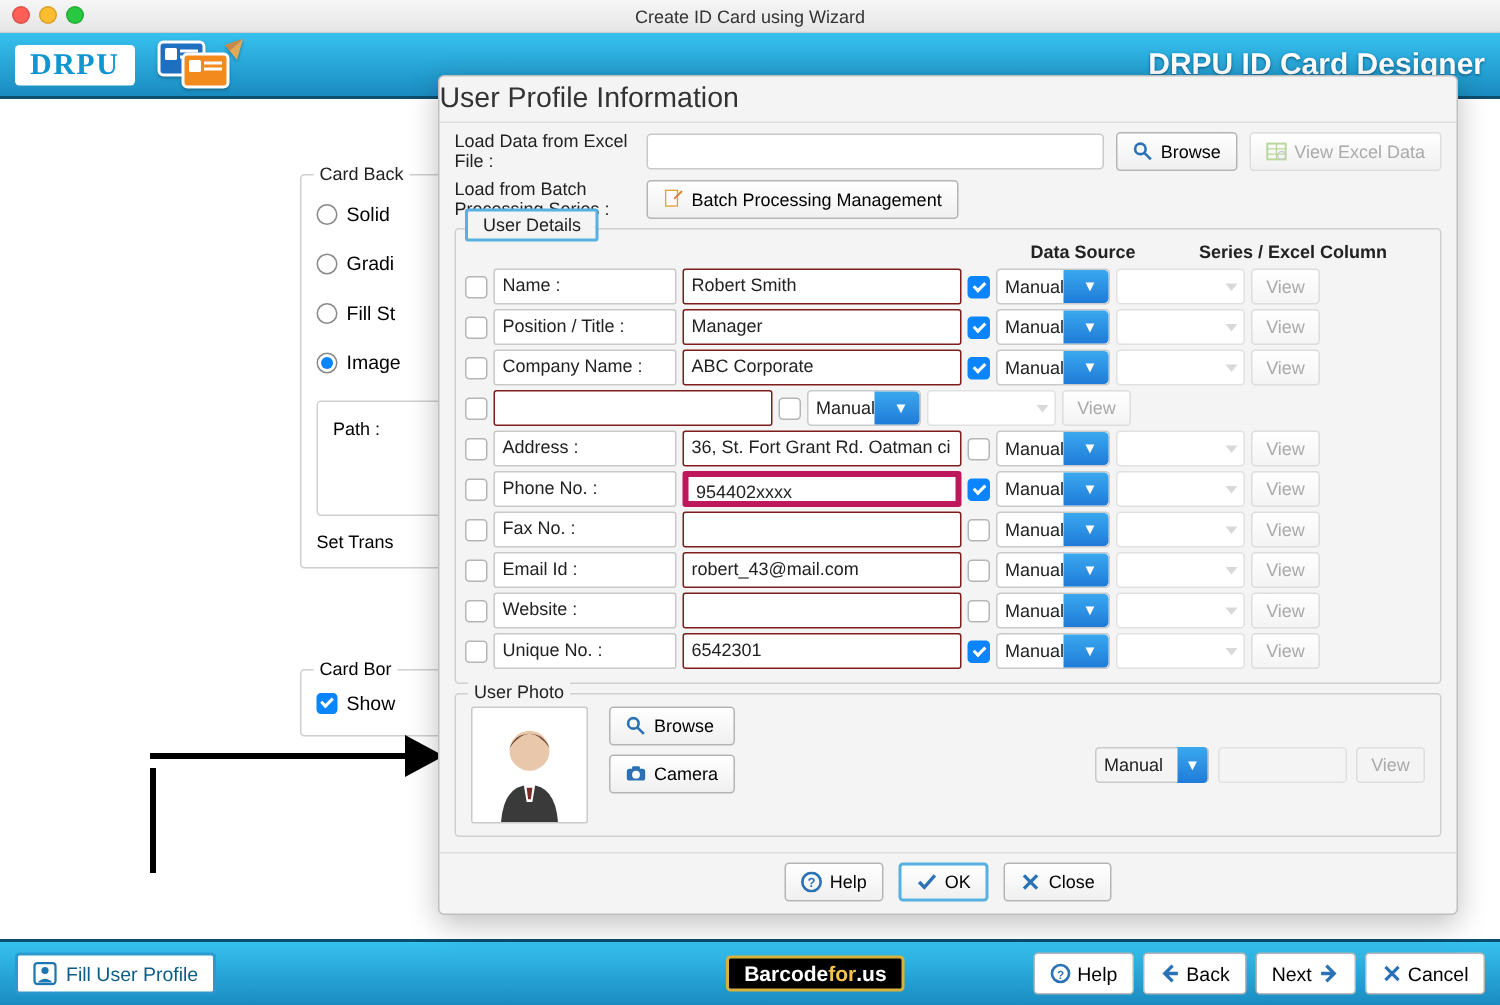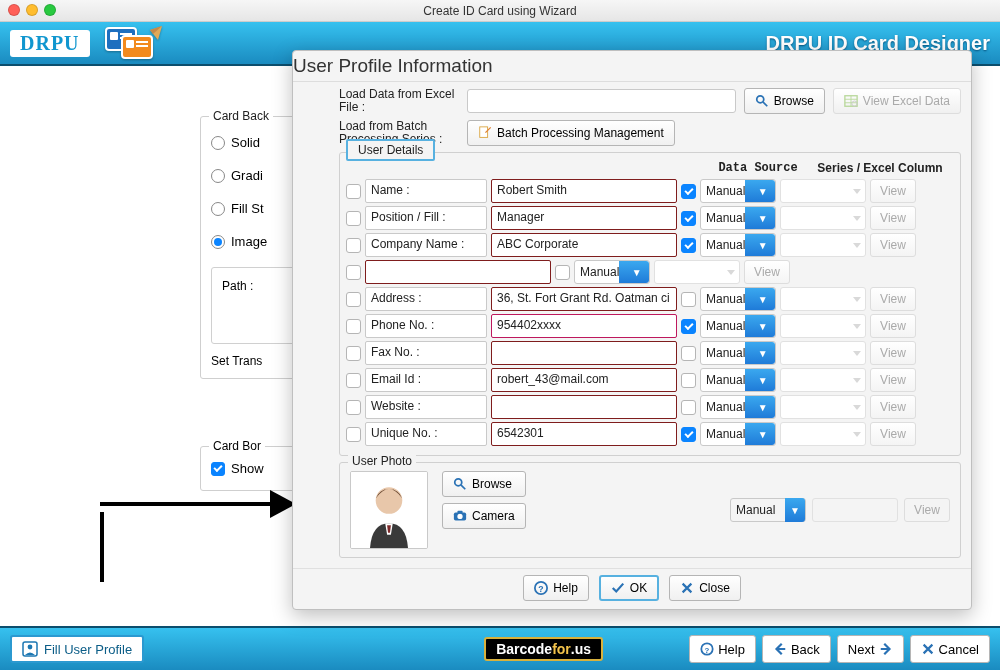--- a/index.html
+++ b/index.html
@@ -35,37 +35,37 @@
 
   
   .arrow{ position:absolute; left:100px; bottom:44px; width:200px; height:80px;}
   .arrow-line-v{ position:absolute; left:0; bottom:0; width:4px; height:70px; background:#000;}
   .arrow-line-h{ position:absolute; left:0; top:0px; width:175px; height:4px; background:#000;}
   .arrow-head{ position:absolute; left:170px; top:-12px; width:0;height:0; border-top:14px solid transparent; border-bottom:14px solid transparent; border-left:26px solid #000;}
 
   
   .dialog { position:absolute; left:292px; top:50px; width:680px; height:560px; background:#f4f4f4; border:1px solid #bfbfbf; border-radius:4px; box-shadow:0 6px 20px rgba(0,0,0,.25); display:flex; flex-direction:column; z-index:10;}
   .dlg-title{ text-align:left; font-size:19px; color:#333; padding:4px 0; border-bottom:1px solid #ddd;}
-  .dlg-body{ flex:1; padding:6px 10px 4px; font-size:12px; color:#222; overflow:hidden;margin-left:36px;}
+  .dlg-body{ flex:1; padding:6px 10px 4px; font-size:12px; color:#222; overflow:hidden;}
   .fr{ display:flex; align-items:center; gap:8px; margin-bottom:6px;}
   .fr label{ width:120px; font-size:12px; line-height:13px;}
   .text-input{ flex:1; height:24px; border:1px solid #c9c9c9; border-radius:3px; background:#fff; padding:0 4px;}
   .btn{ height:26px; border:1px solid #b5b5b5; background:linear-gradient(#fff,#f0f0f0); border-radius:3px; font-size:12px; padding:0 10px; display:inline-flex; align-items:center; gap:5px; cursor:pointer;}
   .btn.disabled{ color:#aaa; border-color:#ddd;}
   .btn svg{ width:14px;height:14px;}
   .section-box{ border:1px solid #d0d0d0; border-radius:3px; margin-top:2px; background:#f4f4f4; position:relative; padding:8px 6px 6px;}
   .tab{ position:absolute; top:-14px; left:6px; border:2px solid #57b1e0; background:#f4f4f4; border-radius:2px; font-size:12px; padding:2px 10px;}
   .cols-head{ display:flex; font-size:12px; font-weight:700; margin-bottom:4px;}
-  .cols-head .h1{ width:146px;} .cols-head .h2{ width:218px;} .cols-head .h3{ width:96px;text-align:center;font-family:Liberation Mono, monospace;} .cols-head .h4{ flex:1;text-align:center;}
+  .cols-head .h1{ width:146px;} .cols-head .h2{ width:218px;} .cols-head .h3{ width:96px;text-align:center;} .cols-head .h4{ flex:1;text-align:center;}
   .rows{ }
   .row{ display:flex; align-items:center; gap:4px; margin-bottom:3px;}
   .row .cba{ width:15px;height:15px;border:1px solid #b5b5b5;border-radius:3px;background:#fff;flex:0 0 15px;}
   .row .fname{ width:122px; height:24px; border:1px solid #c9c9c9; background:#fff; border-radius:2px; font-size:12px; padding:3px 5px; overflow:hidden;}
   .row .fval{ width:186px; height:24px; border:1px solid #7f1d1d; background:#fff; border-radius:2px; font-size:12px; padding:3px 5px; overflow:hidden; white-space:nowrap;}
-  .row .fval.sel{ border:1px solid #be185d;}
+  .row .fval.sel{ border:4px solid #be185d;}
   .row .cbb{ width:15px;height:15px;border:1px solid #b5b5b5;border-radius:3px;background:#fff;flex:0 0 15px;display:inline-flex;align-items:center;justify-content:center;}
   .row .cbb.on{ background:#0a84ff;border-color:#0a84ff;}
   .row .cbb.on::after{content:"";width:6px;height:3px;border-left:2px solid #fff;border-bottom:2px solid #fff;transform:rotate(-45deg);margin-top:-2px;}
   .row .ds{ width:76px; height:24px; border:1px solid #c9c9c9; background:#fff; border-radius:3px; font-size:12px; display:flex; align-items:center;}
   .row .ds span{flex:1;padding-left:5px;}
   .row .ds .chev{width:20px;height:100%;background:linear-gradient(#3aa8ef,#1f7bd8);border-radius:0 3px 3px 0;display:flex;align-items:center;justify-content:center;color:#fff;font-size:10px;}
   .row .sc{ width:86px; height:24px; border:1px solid #e1e1e1; background:#fff; border-radius:3px; position:relative;}
   .row .sc::after{content:"";position:absolute;right:4px;top:9px;border-left:4px solid transparent;border-right:4px solid transparent;border-top:5px solid #d9d9d9;}
   .row .vbtn{ width:46px; height:24px; border:1px solid #ddd; border-radius:3px; font-size:12px; color:#aaa; background:linear-gradient(#fff,#f4f4f4); display:flex;align-items:center;justify-content:center;}
 
@@ -214,21 +214,21 @@
             <span class="cbb on"></span>
             <div class="ds">
               <span>Manual</span>
               <span class="chev">▼</span>
             </div>
             <div class="sc"></div>
             <div class="vbtn">View</div>
           </div>
           <div class="row">
             <span class="cba"></span>
-            <div class="fname">Position / Fill :</div>
+            <div class="fname">Position / Title :</div>
             <div class="fval">Manager</div>
             <span class="cbb on"></span>
             <div class="ds">
               <span>Manual</span>
               <span class="chev">▼</span>
             </div>
             <div class="sc"></div>
             <div class="vbtn">View</div>
           </div>
           <div class="row">

